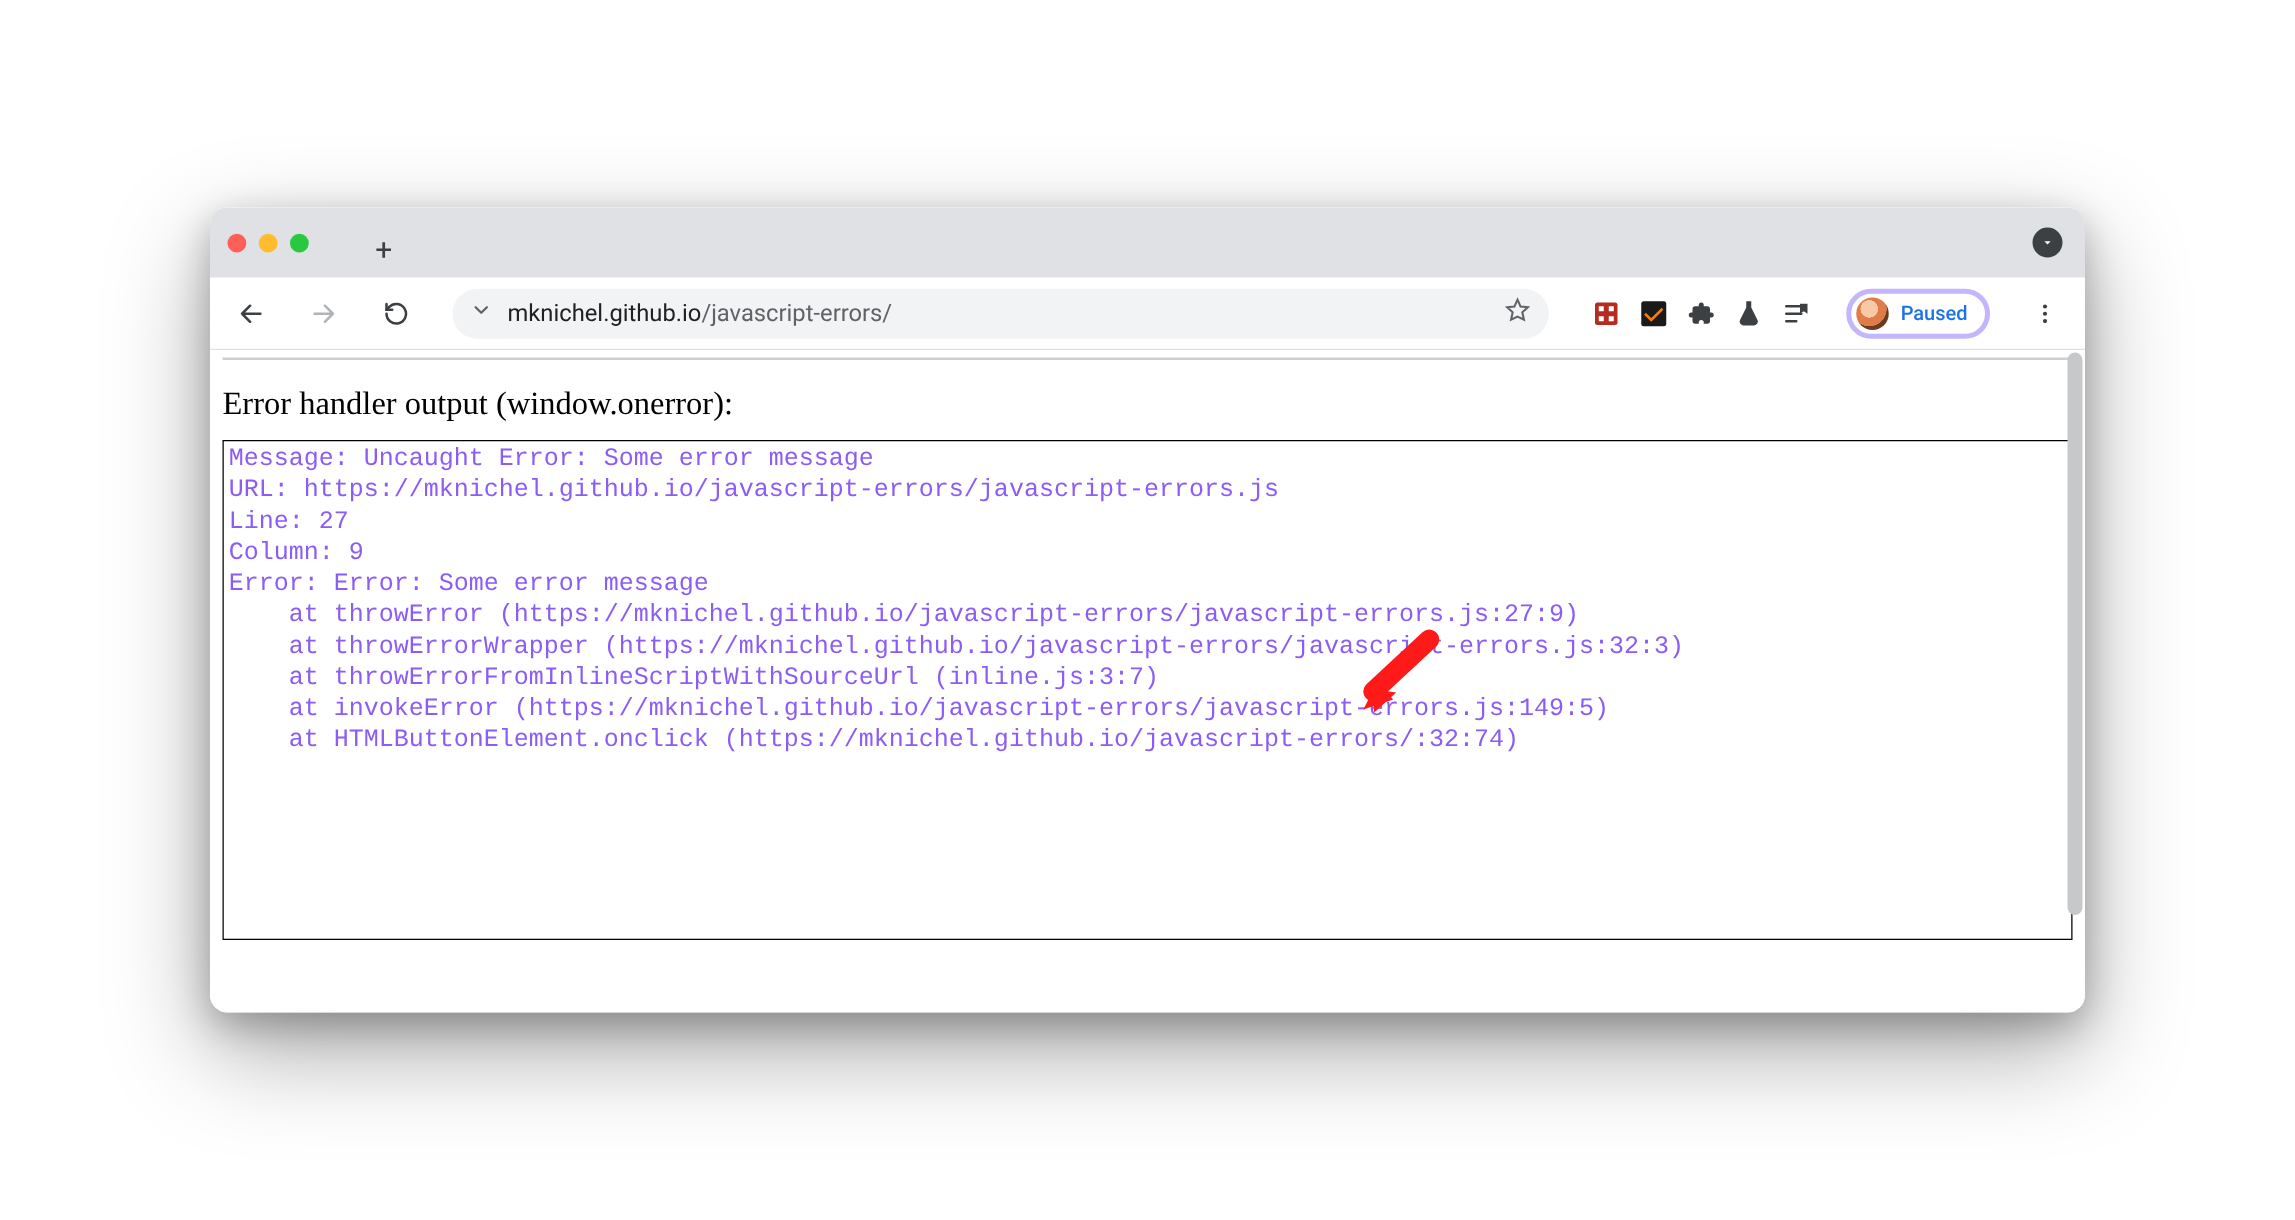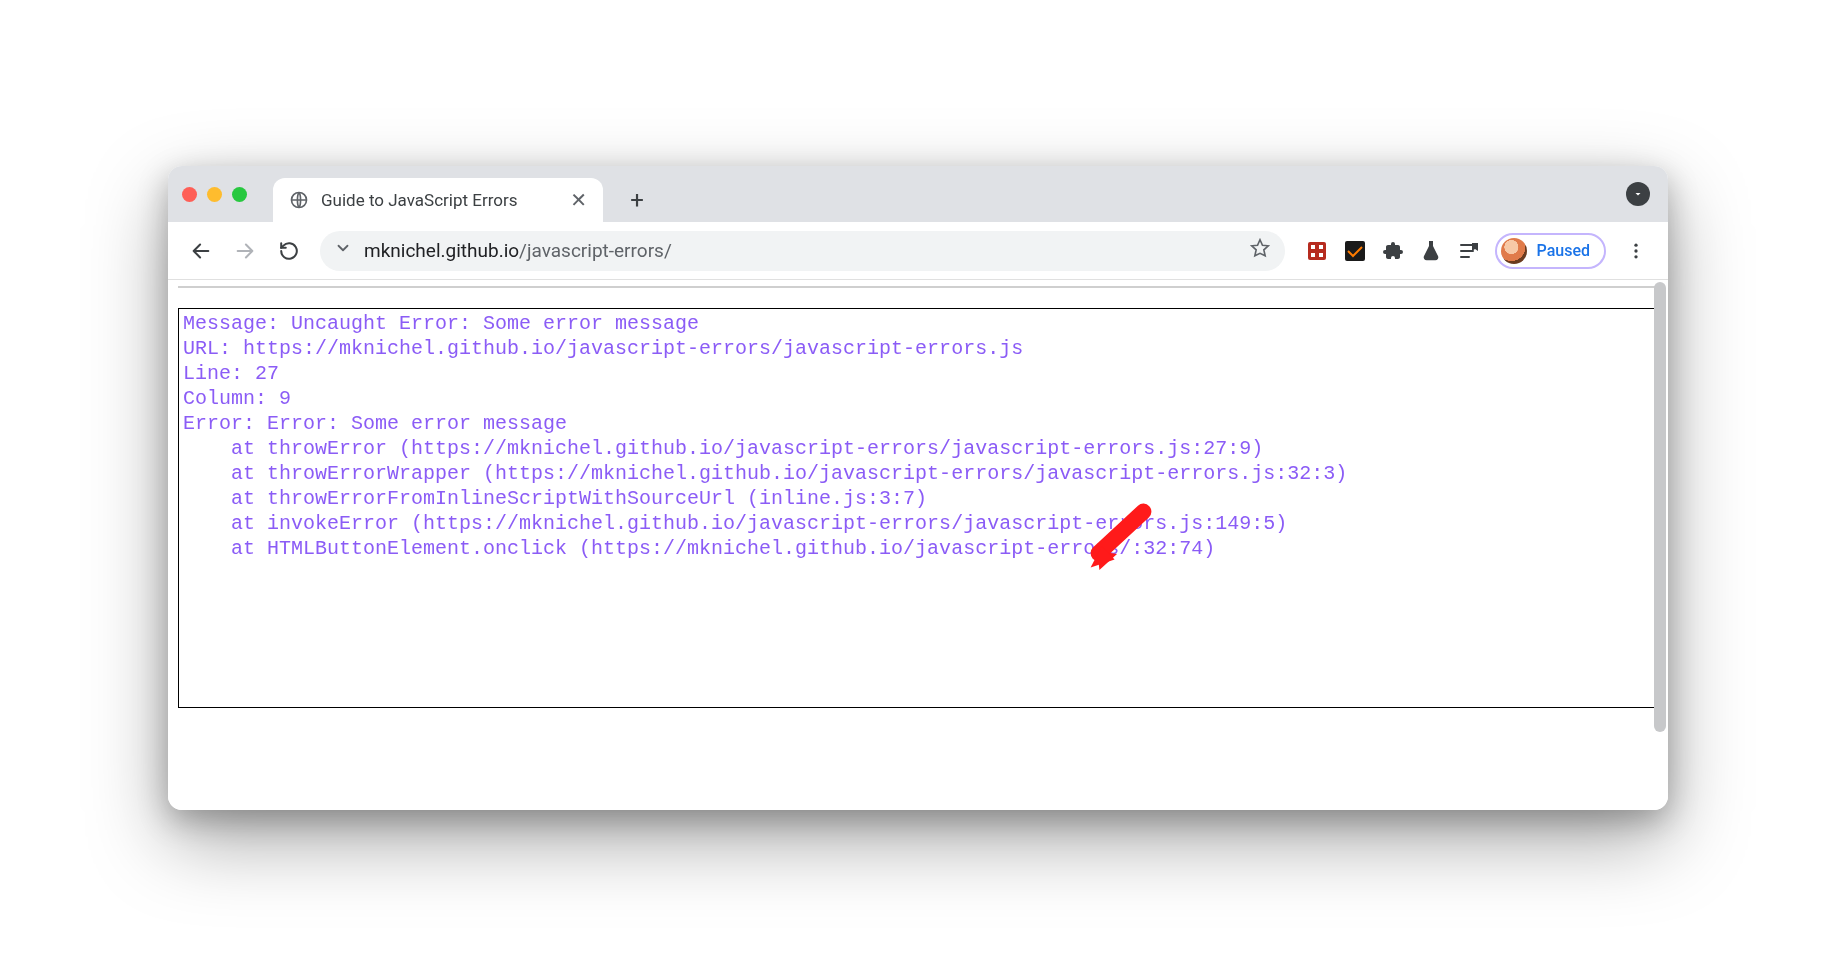--- a/index.html
+++ b/index.html
@@ -71,21 +71,21 @@
       display:flex; align-items:center; justify-content:center;
     }
     .chevron-circle svg { width: 12px; height: 12px; fill: #fff; }
     
     .toolbar {
       background: #ffffff;
       height: 58px;
       display: flex;
       align-items: center;
       padding: 0 14px;
-      gap: 6px;
+      gap: 20px;
       border-bottom: 1px solid #e0e0e0;
     }
     .tb-btn {
       width: 38px; height: 38px; display:flex; align-items:center; justify-content:center;
       border-radius: 50%; cursor:pointer; color:#3c4043;
     }
     .tb-btn.disabled { color: #b0b3b8; cursor: default; }
     .tb-btn svg { width: 22px; height: 22px; }
     .omnibox {
       flex: 1;
@@ -102,21 +102,21 @@
     }
     .omnibox .chev { color:#5f6368; }
     .omnibox .url-text { flex:1; white-space: nowrap; overflow:hidden; }
     .omnibox .url-dim { color:#5f6368; }
     .omnibox .url-main { color:#202124; }
     .omnibox .star { color:#5f6368; }
     .ext-icons { display: flex; align-items: center; gap: 14px; padding: 0 8px; }
     .ext-icon { width: 24px; height: 24px; display:flex; align-items:center; justify-content:center; cursor:pointer; }
     .profile-chip {
       display:flex; align-items:center; gap: 10px;
-      border: 2px solid #c4b5fd; border-radius: 20px;
+      border: 4px solid #c4b5fd; border-radius: 20px;
       padding: 3px 14px 3px 4px; cursor:pointer;
     }
     .avatar { width: 26px; height: 26px; border-radius: 50%;
       background: radial-gradient(circle at 40% 35%, #f7c9a6 0 30%, #e07b4a 31% 60%, #6b3b20 61% 100%);
     }
     .profile-chip span { color:#1a73e8; font-size: 16px; font-weight: 500; }
     .kebab { width: 36px; height: 36px; display:flex; align-items:center; justify-content:center; margin-left:6px; cursor:pointer; }
     .kebab svg { width: 20px; height: 20px; fill:#3c4043;}
     
     .content {
@@ -157,30 +157,20 @@
 <body>
 
 <div class="floating-window">
 
   <div class="tab-strip">
     <div class="traffic-lights">
       <span class="tl-red"></span>
       <span class="tl-yellow"></span>
       <span class="tl-green"></span>
     </div>
-    <div class="tab">
-      <span class="favicon">
-        <svg viewBox="0 0 24 24" fill="none" stroke="currentColor" stroke-width="2">
-          <circle cx="12" cy="12" r="9"></circle>
-          <path d="M3 12h18M12 3c2.5 3 2.5 15 0 18M12 3c-2.5 3-2.5 15 0 18"></path>
-        </svg>
-      </span>
-      <span class="tab-title">Guide to JavaScript Errors</span>
-      <span class="tab-close">✕</span>
-    </div>
     <div class="new-tab-btn">+</div>
     <div class="chevron-circle">
       <svg viewBox="0 0 24 24">
           <path d="M7 10l5 5 5-5z"></path>
         </svg>
     </div>
   </div>
 
   <div class="toolbar">
     <div class="tb-btn">
@@ -260,20 +250,21 @@
           <circle cx="12" cy="5" r="2"></circle>
           <circle cx="12" cy="12" r="2"></circle>
           <circle cx="12" cy="19" r="2"></circle>
         </svg>
     </div>
   </div>
 
   <div class="content">
     <div class="content-inner">
       <hr>
+      <div class="heading">Error handler output (window.onerror):</div>
       <div class="output-box">Message: Uncaught Error: Some error message
 URL: https://mknichel.github.io/javascript-errors/javascript-errors.js
 Line: 27
 Column: 9
 Error: Error: Some error message
     at throwError (https://mknichel.github.io/javascript-errors/javascript-errors.js:27:9)
     at throwErrorWrapper (https://mknichel.github.io/javascript-errors/javascript-errors.js:32:3)
     at throwErrorFromInlineScriptWithSourceUrl (inline.js:3:7)
     at invokeError (https://mknichel.github.io/javascript-errors/javascript-errors.js:149:5)
     at HTMLButtonElement.onclick (https://mknichel.github.io/javascript-errors/:32:74)</div>

